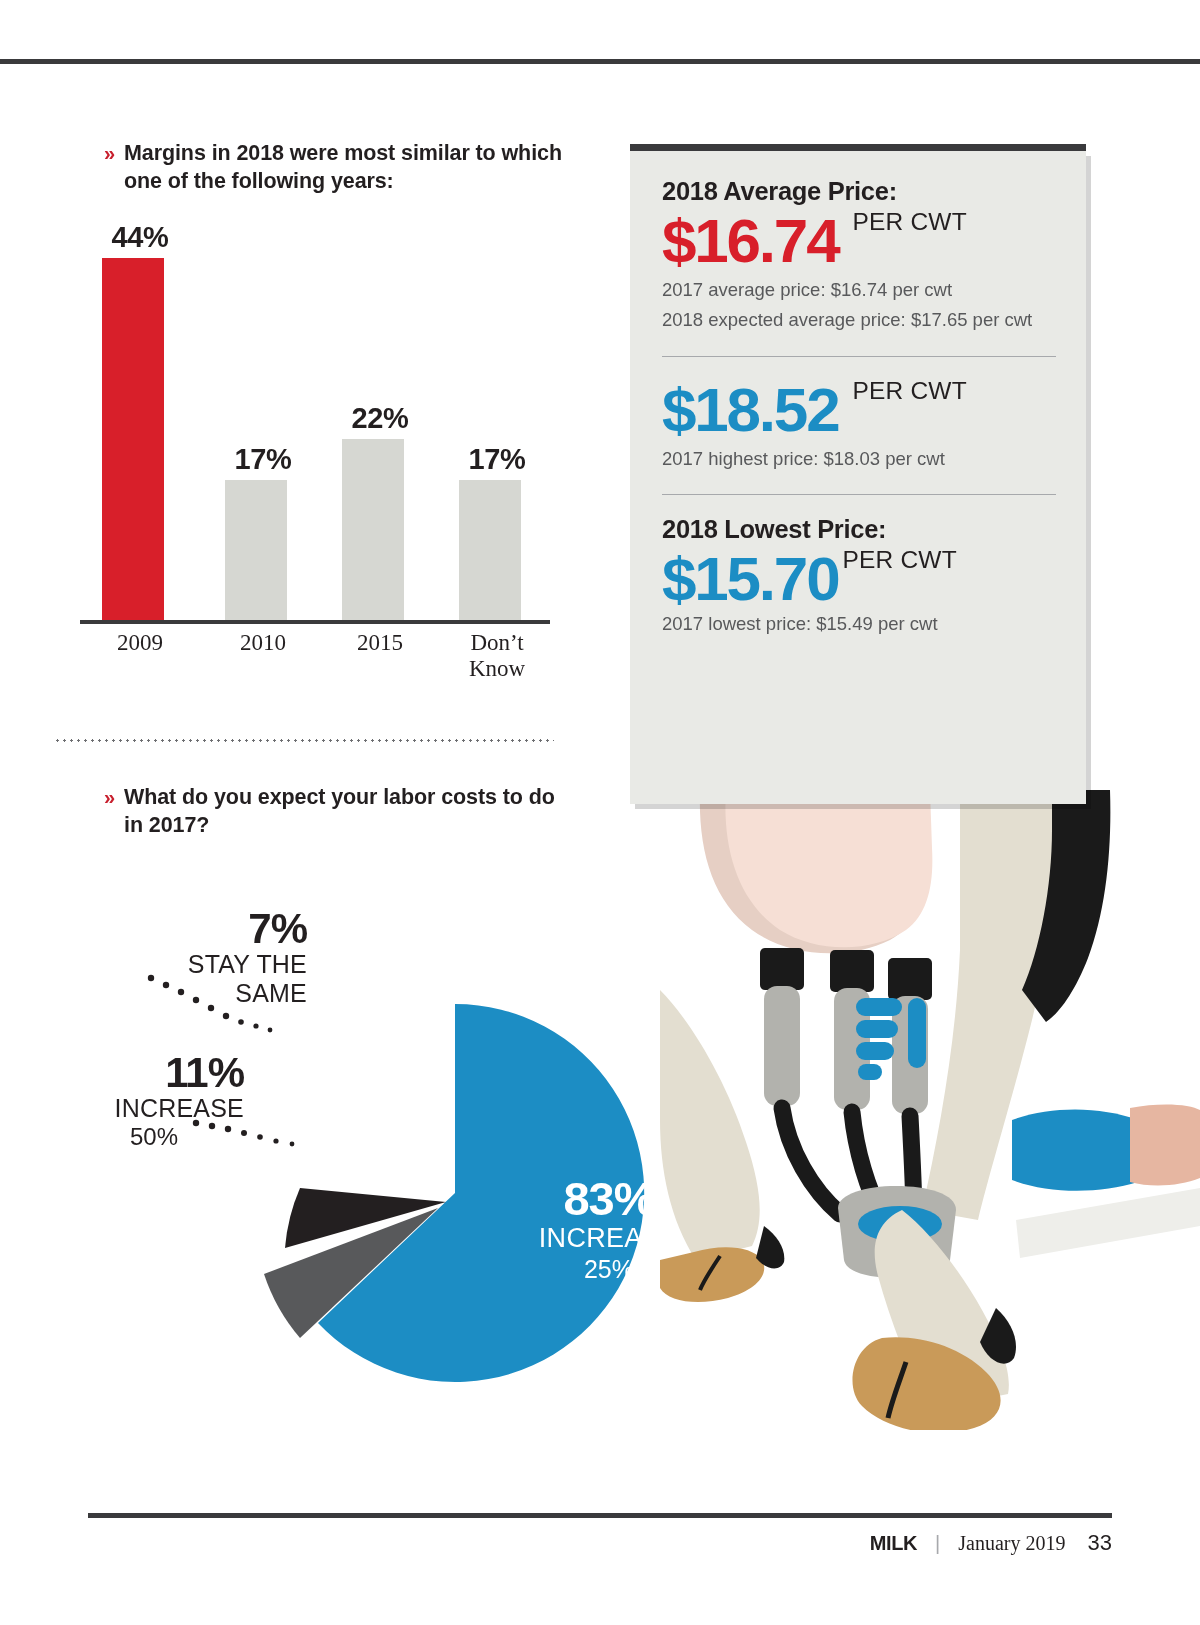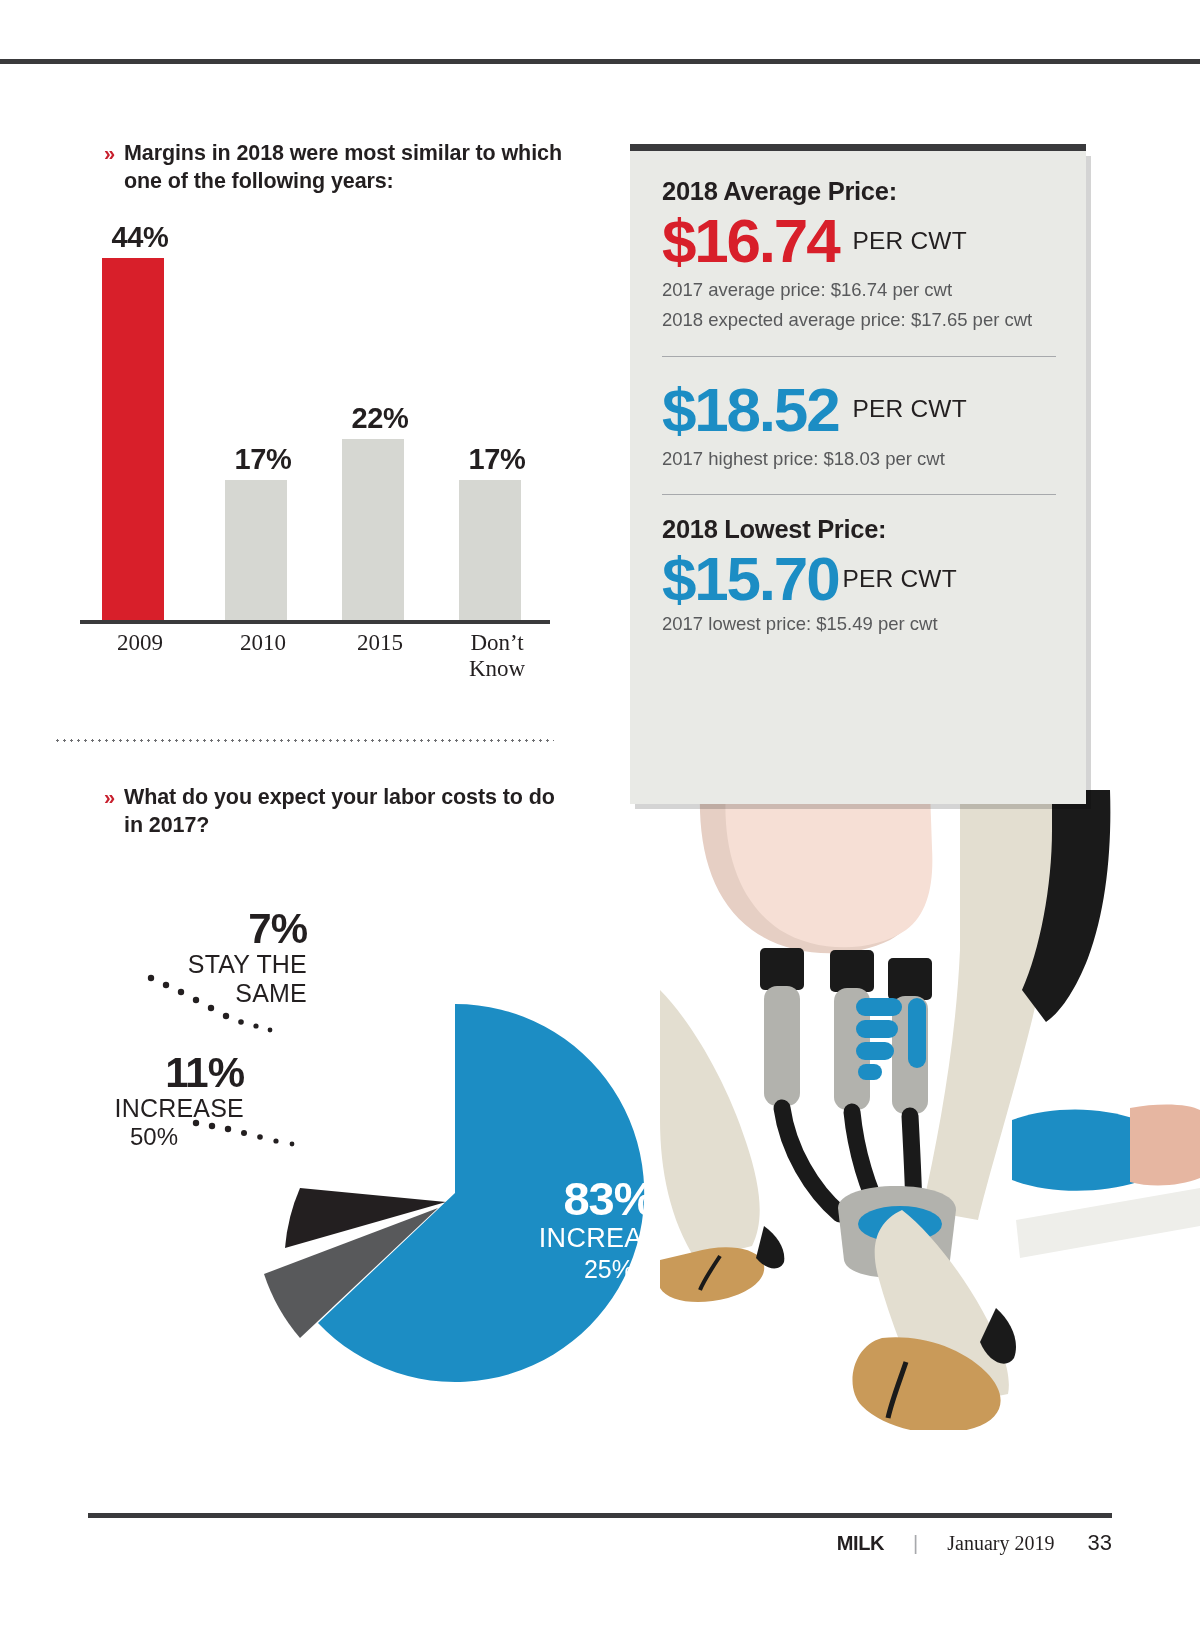--- a/index.html
+++ b/index.html
@@ -70,36 +70,36 @@
 
   
   .panel { position:absolute; left:630px; top:144px; width:456px; height:660px; }
   .panel-top { position:absolute; left:0; top:0; width:456px; height:7px; background:#3a3a3c; }
   .panel-body {
     position:absolute; left:0; top:7px; width:456px; height:653px;
     background:#e9eae6; padding:26px 30px 0 32px;
     box-shadow:5px 5px 0 rgba(0,0,0,0.17);
   }
   .p-title { font-size:25.5px; font-weight:bold; color:#231f20; letter-spacing:-0.3px; }
-  .p-amtrow { display:flex; align-items:center; margin-top:2px; }
+  .p-amtrow { display:flex; align-items:flex-start; margin-top:2px; }
   .p-amt { font-size:62px; font-weight:bold; letter-spacing:-2.2px; line-height:1.05; }
   .p-amt.red  { color:#d81f2a; }
   .p-amt.blue { color:#1c8dc4; }
   .p-unit { font-size:24.5px; color:#231f20; letter-spacing:0.2px; }
   .p-note { font-size:18.5px; color:#58595b; line-height:1.42; margin-top:4px; }
   .p-hr { height:1px; background:#a7a9ac; margin:22px 0 20px 0; }
 
   
   .cow { position:absolute; left:660px; top:790px; width:540px; height:640px; overflow:hidden; }
   .cow svg { display:block; }
 
   
   .footer {
     position:absolute; left:700px; top:1530px; width:412px; height:40px;
-    display:flex; align-items:baseline; justify-content:flex-end; gap:29px;
+    display:flex; align-items:baseline; justify-content:flex-end; gap:18px;
   }
   .f-milk { font-size:20px; font-weight:bold; letter-spacing:-0.4px; color:#231f20; }
   .f-pipe { font-size:20px; color:#a7a9ac; }
   .f-date { font-family:"Liberation Serif", serif; font-size:20px; color:#231f20; }
   .f-page { font-size:22px; font-weight:normal; color:#231f20; margin-left:4px; }
 </style>
 </head>
 <body>
 
 <div class="top-rule"></div>

